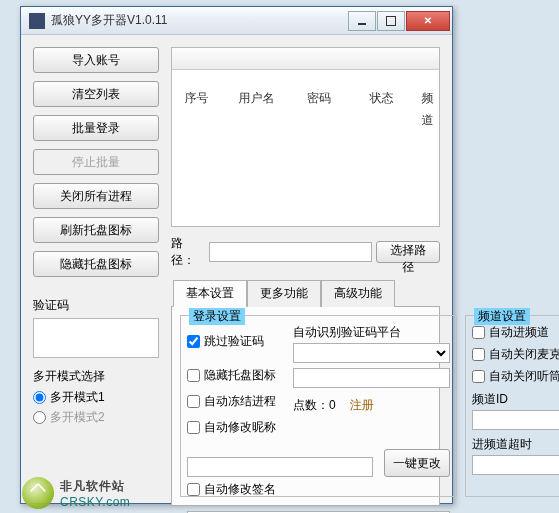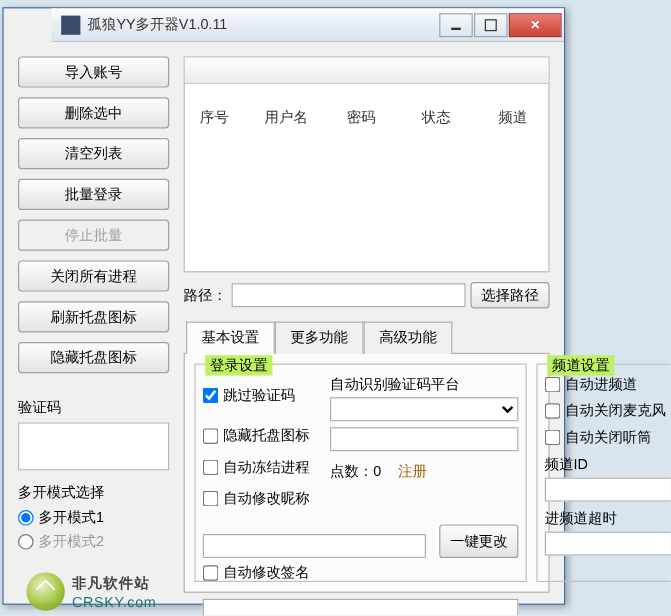--- a/index.html
+++ b/index.html
@@ -1,17 +1,17 @@
 <!DOCTYPE html>
 <html><head>
 <meta charset="utf-8">
 <style>
 * { box-sizing: border-box; margin: 0; padding: 0; font-family: "Microsoft YaHei", SimSun, Arial, sans-serif; font-size: 12px; }
 body { background: #d8e4ee; width: 559px; height: 513px; overflow: hidden; position: relative; }
-.window { position: absolute; left: 2px; top: 6px; width: 469px; height: 498px; background: #f0f0f0; border: 1px solid #3c6a96; box-shadow: 2px 2px 6px rgba(0,0,0,0.3); padding-left: 40px; }
+.window { position: absolute; left: 20px; top: 6px; width: 433px; height: 498px; background: #f0f0f0; border: 1px solid #3c6a96; box-shadow: 2px 2px 6px rgba(0,0,0,0.3); }
 .titlebar { height: 28px; background: linear-gradient(#fdfefe,#e8eef5 45%,#dce5ee); display: flex; align-items: center; padding-left: 8px; border-bottom: 1px solid #b8c6d6; }
 .titlebar .icon { width: 16px; height: 16px; background: #3a4a6a; margin-right: 6px; }
 .titlebar .title { flex: 1; color: #333; }
 .winbtns { display: flex; height: 20px; margin-right: 2px; }
 .winbtn { width: 28px; height: 20px; margin-left: 1px; display: flex; align-items: center; justify-content: center; font-size: 11px; border: 1px solid #9aa; background: linear-gradient(#f6f9fc,#dde6ef); cursor: pointer; }
 .winbtn.min::before { content: ""; width: 8px; height: 2px; background: #333; margin-top: 6px; }
 .winbtn.max::before { content: ""; width: 8px; height: 8px; border: 1px solid #333; }
 .winbtn.close { background: linear-gradient(#e97c74,#c94436); color: #fff; width: 44px; border-color: #a33; }
 .winbtn.close::before { content: "✕"; font-size: 10px; font-weight: bold; }
 .content { position: absolute; left: 6px; top: 34px; right: 6px; bottom: 6px; }
@@ -30,21 +30,21 @@
 .th { border-right: 1px solid #d4d4d4; text-align: center; line-height: 22px; color: #333; margin-top: 39px; }
 .tbody { height: 156px; overflow: auto; }
 .path-row { display: flex; align-items: center; margin-top: 8px; gap: 4px; }
 .path-row input { flex: 1; height: 20px; border: 1px solid #b0b0b0; background: #fff; padding: 0 3px; }
 .path-btn { height: 22px; padding: 0 8px; background: linear-gradient(#fdfdfd,#e4e4e4); border: 1px solid #a0a0a0; border-radius: 3px; cursor: pointer; }
 .tab-strip { display: flex; margin-top: 10px; padding-left: 2px; }
 .tab { padding: 4px 12px; border: 1px solid #b0b0b0; border-bottom: none; background: #f0f0f0; cursor: pointer; position: relative; top: 1px; }
 .tab.active { background: #fcfcfc; z-index: 2; border-bottom: 1px solid #fcfcfc; }
 .tab-pane { border: 1px solid #b0b0b0; background: #fcfcfc; padding: 8px; height: 200px; display: flex; gap: 8px; }
 .group { border: 1px solid #c0c0c0; padding: 8px 6px 6px; position: relative; }
-.group .legend { position: absolute; top: -8px; left: 8px; background: #bef264; padding: 0 4px; text-align: right; }
+.group .legend { position: absolute; top: -8px; left: 8px; background: #7dd3fc; padding: 0 4px; text-align: right; }
 .login-group { flex: 1; }
 .channel-group { width: 140px; }
 .chk-row { display: flex; align-items: center; margin-bottom: 5px; }
 .chk-row input { margin-right: 4px; }
 .inline-field { height: 20px; border: 1px solid #b0b0b0; background: #fff; }
 .login-grid { display: grid; grid-template-columns: 100px 1fr; gap: 4px 6px; align-items: center; }
 .login-grid .full { grid-column: 1 / 3; }
 .platform { display: flex; flex-direction: column; }
 .platform-lbl { margin-bottom: 2px; }
 .points-row { display: flex; gap: 14px; margin-top: 2px; align-items: center; }
@@ -73,21 +73,20 @@
     <div class="winbtns">
       <div class="winbtn min"></div>
       <div class="winbtn max"></div>
       <div class="winbtn close"></div>
     </div>
   </div>
 
   <div class="content">
     <div class="sidebar">
       <button class="sbtn">导入账号</button>
-      <button class="sbtn">删除选中</button>
       <button class="sbtn">清空列表</button>
       <button class="sbtn">批量登录</button>
       <button class="sbtn disabled">停止批量</button>
       <button class="sbtn">关闭所有进程</button>
       <button class="sbtn">刷新托盘图标</button>
       <button class="sbtn">隐藏托盘图标</button>
       <div class="captchalbl">验证码</div>
       <div class="captcha-box"></div>
       <div class="mode-group">
         <div class="mode-title">多开模式选择</div>

